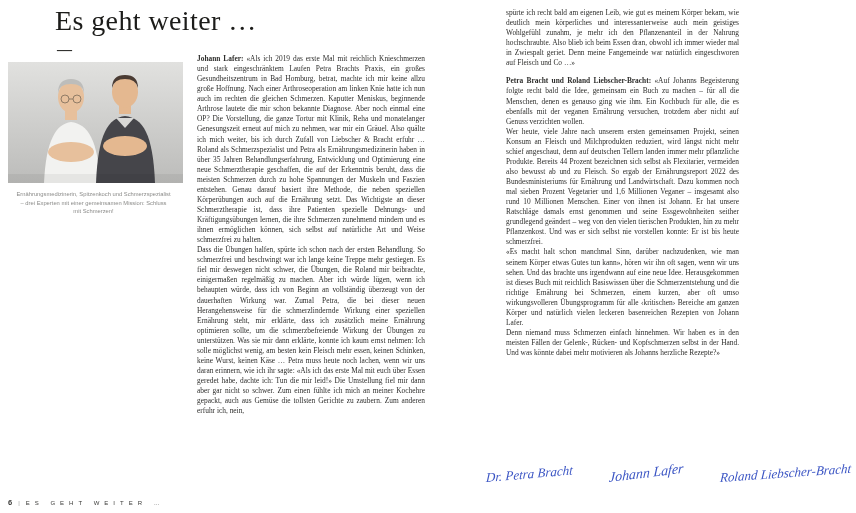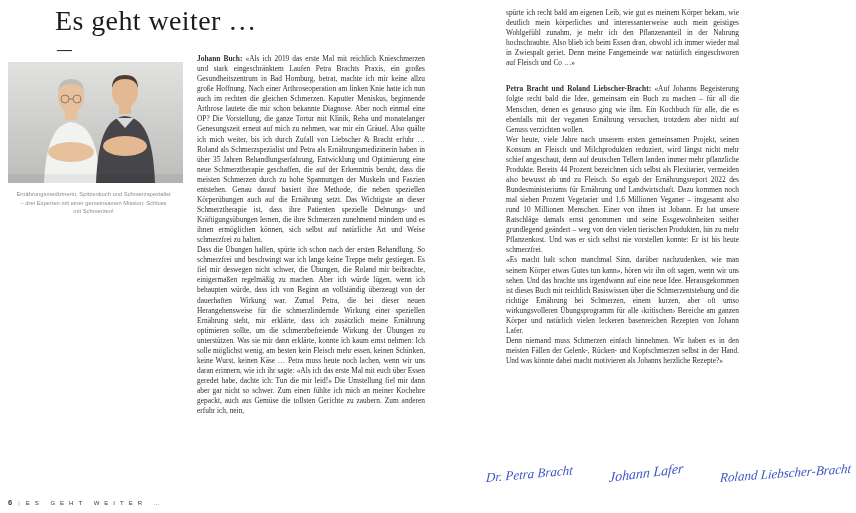--- a/index.html
+++ b/index.html
@@ -24,21 +24,21 @@
     font-size:5.8px; line-height:1.5; color:#8b8b89; text-align:center;
     font-family:"Liberation Sans", sans-serif;
   }
   .col {
     position:absolute; text-align:justify; font-size:7.4px; line-height:1.36;
     color:#2e2e2c; hyphens:auto; -webkit-hyphens:auto;
   }
   .col-center { left:197px; top:54px; width:228px; }
   .col-right  { left:506px; top:8px;  width:233px; }
   .para { margin:0; }
-  .gap-before { margin-top:16px; }
+  .gap-before { margin-top:8px; }
   .lead { font-weight:700; }
   .lead:empty { display:none; }
   .signatures {
     position:absolute; left:486px; top:470px; width:366px;
     display:flex; justify-content:space-between; align-items:flex-start;
   }
   .signature {
     font-style:italic; color:#3b55c4; font-family:"Liberation Serif", serif;
     font-size:13px; white-space:nowrap; transform-origin:left center;
   }
@@ -89,21 +89,21 @@
         <ellipse cx="117" cy="84" rx="22" ry="10" fill="#e4b890"></ellipse>
       </g>
       <rect y="112" width="175" height="9" fill="rgba(0,0,0,0.05)"></rect>
     </svg>
   </figure>
 
   <div class="photo-caption">Ernährungsmedizinerin, Spitzenkoch und Schmerzspezialist – drei Experten mit einer gemeinsamen Mission: Schluss mit Schmerzen!</div>
 
   <section class="col col-center">
     <p class="para">
-      <strong class="lead">Johann Buch:</strong>
+      <strong class="lead">Johann Lafer:</strong>
       <span>«Als ich 2019 das erste Mal mit reichlich Knieschmerzen und stark eingeschränktem Laufen Petra Brachts Praxis, ein großes Gesundheitszentrum in Bad Homburg, betrat, machte ich mir keine allzu große Hoffnung. Nach einer Arthroseoperation am linken Knie hatte ich nun auch im rechten die gleichen Schmerzen. Kaputter Meniskus, beginnende Arthrose lautete die mir schon bekannte Diagnose. Aber noch einmal eine OP? Die Vorstellung, die ganze Tortur mit Klinik, Reha und monatelanger Genesungszeit erneut auf mich zu nehmen, war mir ein Gräuel. Also quälte ich mich weiter, bis ich durch Zufall von Liebscher &amp; Bracht erfuhr … Roland als Schmerzspezialist und Petra als Ernährungsmedizinerin haben in über 35 Jahren Behandlungserfahrung, Entwicklung und Optimierung eine neue Schmerztherapie geschaffen, die auf der Erkenntnis beruht, dass die meisten Schmerzen durch zu hohe Spannungen der Muskeln und Faszien entstehen. Genau darauf basiert ihre Methode, die neben speziellen Körperübungen auch auf die Ernährung setzt. Das Wichtigste an dieser Schmerztherapie ist, dass ihre Patienten spezielle Dehnungs- und Kräftigungsübungen lernen, die ihre Schmerzen zunehmend mindern und es ihnen ermöglichen können, sich selbst auf natürliche Art und Weise schmerzfrei zu halten.</span>
     </p>
     <p class="para">
       <span>Dass die Übungen halfen, spürte ich schon nach der ersten Behandlung. So schmerzfrei und beschwingt war ich lange keine Treppe mehr gestiegen. Es fiel mir deswegen nicht schwer, die Übungen, die Roland mir beibrachte, einigermaßen regelmäßig zu machen. Aber ich würde lügen, wenn ich behaupten würde, dass ich von Beginn an vollständig überzeugt von der dauerhaften Wirkung war. Zumal Petra, die bei dieser neuen Herangehensweise für die schmerzlindernde Wirkung einer speziellen Ernährung steht, mir erklärte, dass ich zusätzlich meine Ernährung optimieren sollte, um die schmerzbefreiende Wirkung der Übungen zu unterstützen. Was sie mir dann erklärte, konnte ich kaum ernst nehmen: Ich solle möglichst wenig, am besten kein Fleisch mehr essen, keinen Schinken, keine Wurst, keinen Käse … Petra muss heute noch lachen, wenn wir uns daran erinnern, wie ich ihr sagte: «Als ich das erste Mal mit euch über Essen geredet habe, dachte ich: Tun die mir leid!» Die Umstellung fiel mir dann aber gar nicht so schwer. Zum einen fühlte ich mich an meiner Kochehre gepackt, auch aus Gemüse die tollsten Gerichte zu zaubern. Zum anderen erfuhr ich, nein,</span>
     </p>
   </section>
 
   <section class="col col-right">
     <p class="para">
       <span>spürte ich recht bald am eigenen Leib, wie gut es meinem Körper bekam, wie deutlich mein körperliches und interessanterweise auch mein geistiges Wohlgefühl zunahm, je mehr ich den Pflanzenanteil in der Nahrung hochschraubte. Also blieb ich beim Essen dran, obwohl ich immer wieder mal in Zwiespalt geriet. Denn meine Fangemeinde war natürlich eingeschworen auf Fleisch und Co …»</span>
@@ -112,21 +112,21 @@
       <strong class="lead">Petra Bracht und Roland Liebscher-Bracht:</strong>
       <span>«Auf Johanns Begeisterung folgte recht bald die Idee, gemeinsam ein Buch zu machen – für all die Menschen, denen es genauso ging wie ihm. Ein Kochbuch für alle, die es ebenfalls mit der veganen Ernährung versuchen, trotzdem aber nicht auf Genuss verzichten wollen.</span>
     </p>
     <p class="para">
       <span>Wer heute, viele Jahre nach unserem ersten gemeinsamen Projekt, seinen Konsum an Fleisch und Milchprodukten reduziert, wird längst nicht mehr schief angeschaut, denn auf deutschen Tellern landen immer mehr pflanzliche Produkte. Bereits 44 Prozent bezeichnen sich selbst als Flexitarier, vermeiden also bewusst ab und zu Fleisch. So ergab der Ernährungsreport 2022 des Bundesministeriums für Ernährung und Landwirtschaft. Dazu kommen noch mal sieben Prozent Vegetarier und 1,6 Millionen Veganer – insgesamt also rund 10 Millionen Menschen. Einer von ihnen ist Johann. Er hat unsere Ratschläge damals ernst genommen und seine Essgewohnheiten seither grundlegend geändert – weg von den vielen tierischen Produkten, hin zu mehr Pflanzenkost. Und was er sich selbst nie vorstellen konnte: Er ist bis heute schmerzfrei.</span>
     </p>
     <p class="para">
       <span>«Es macht halt schon manchmal Sinn, darüber nachzudenken, wie man seinem Körper etwas Gutes tun kann», hören wir ihn oft sagen, wenn wir uns sehen. Und das brachte uns irgendwann auf eine neue Idee. Herausgekommen ist dieses Buch mit reichlich Basiswissen über die Schmerzentstehung und die richtige Ernährung bei Schmerzen, einem kurzen, aber oft umso wirkungsvolleren Übungsprogramm für alle ‹kritischen› Bereiche am ganzen Körper und natürlich vielen leckeren basenreichen Rezepten von Johann Lafer.</span>
     </p>
     <p class="para">
-      <span>Denn niemand muss Schmerzen einfach hinnehmen. Wir haben es in den meisten Fällen der Gelenk-, Rücken- und Kopfschmerzen selbst in der Hand. Und was könnte dabei macht motivieren als Johanns herzliche Rezepte?»</span>
+      <span>Denn niemand muss Schmerzen einfach hinnehmen. Wir haben es in den meisten Fällen der Gelenk-, Rücken- und Kopfschmerzen selbst in der Hand. Und was könnte dabei mehr motivieren als Johanns herzliche Rezepte?»</span>
     </p>
   </section>
 
   <div class="signatures">
     <span class="signature sig-1">Dr. Petra Bracht</span>
     <span class="signature sig-2">Johann Lafer</span>
     <span class="signature sig-3">Roland Liebscher-Bracht</span>
   </div>
 
   <footer class="footer">

